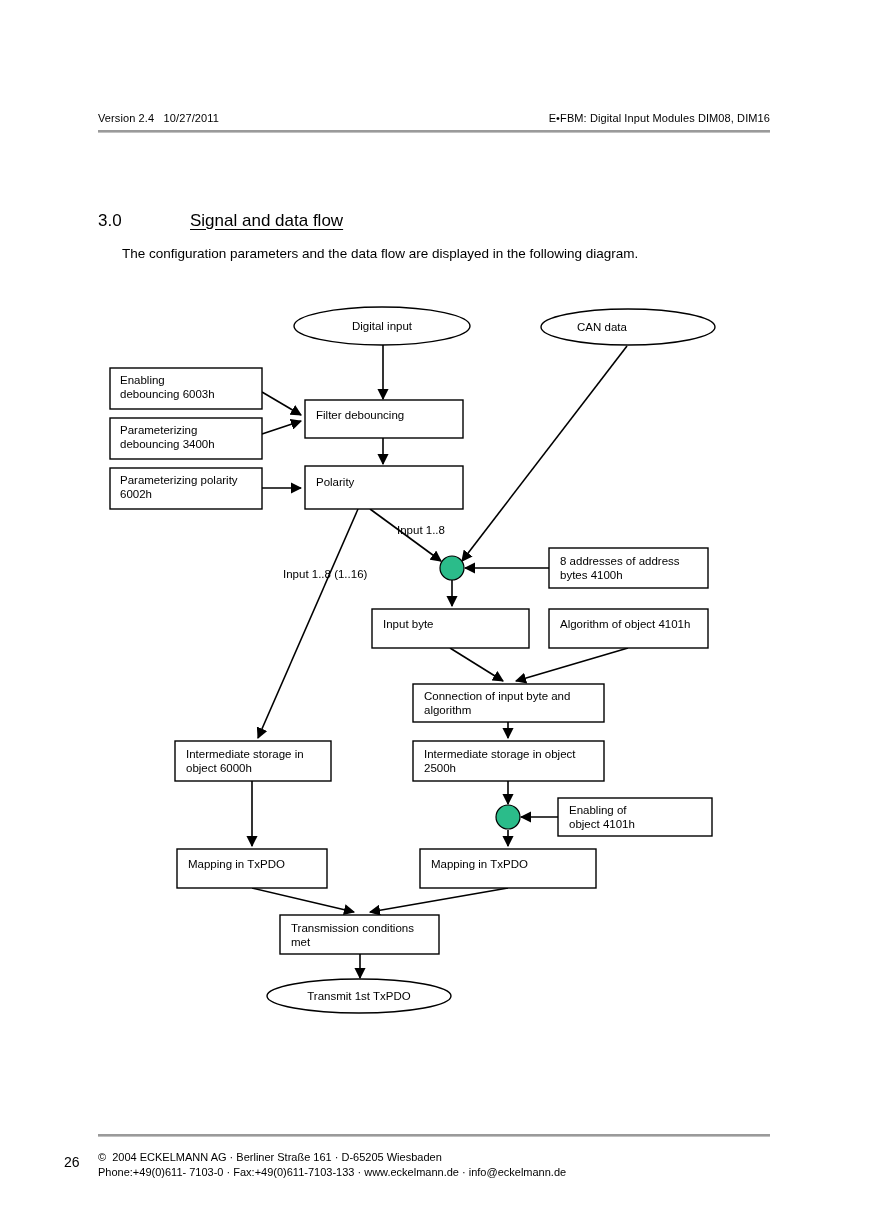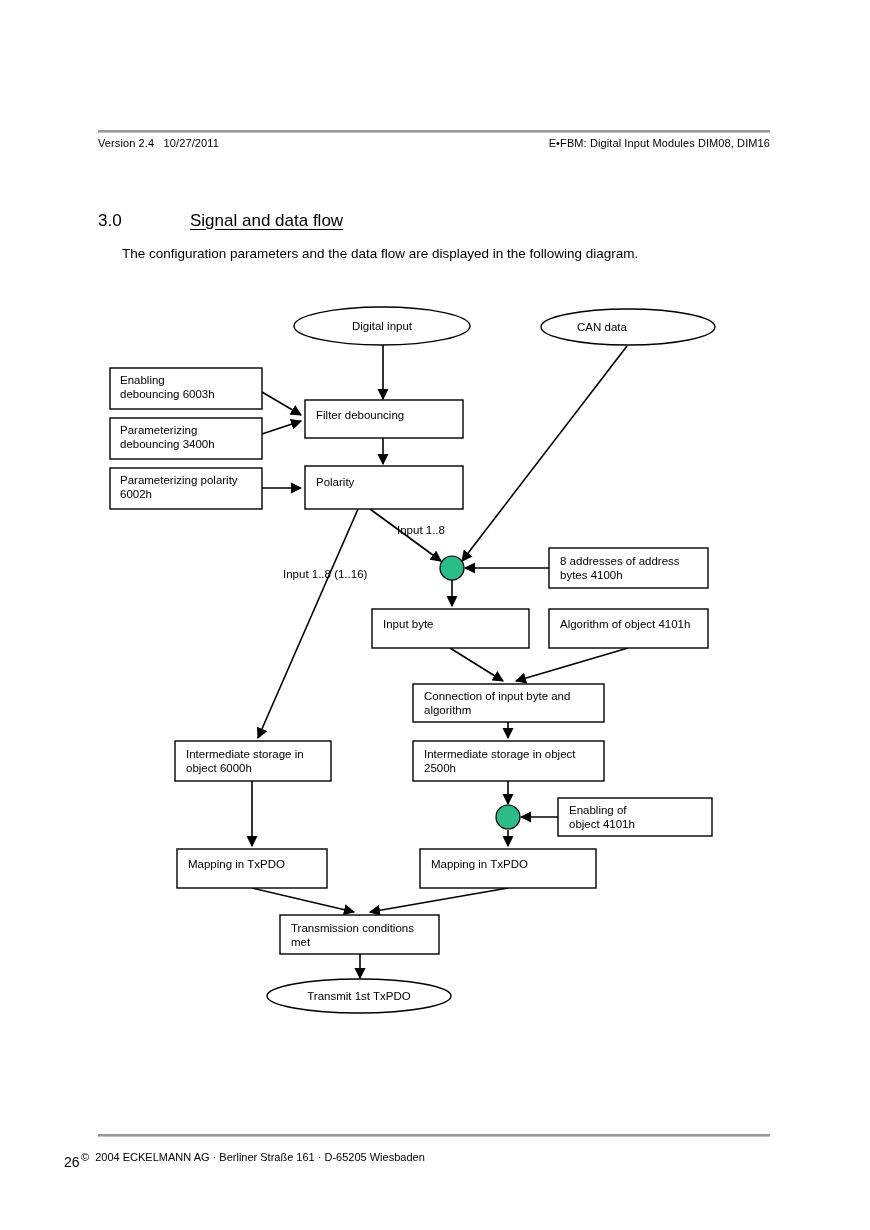--- a/index.html
+++ b/index.html
@@ -24,21 +24,21 @@
     position: absolute;
     left: 98px;
     top: 112px;
     width: 672px;
     display: flex;
     justify-content: space-between;
     align-items: baseline;
     font-size: 11px;
     letter-spacing: 0.1px;
   }
-  .header-left { white-space: pre; margin-top: 25px; }
+  .header-left { white-space: pre; }
   .header-right { white-space: pre; text-align: right; }
   .header-rule {
     position: absolute;
     left: 98px;
     top: 130px;
     width: 672px;
     height: 3px;
     background: linear-gradient(to bottom, #9a9a9a 0%, #9a9a9a 55%, #d8d8d8 100%);
   }
 
@@ -116,21 +116,21 @@
     background: linear-gradient(to bottom, #9a9a9a 0%, #9a9a9a 55%, #d8d8d8 100%);
   }
   .page-number {
     position: absolute;
     left: 64px;
     top: 1154px;
     font-size: 14px;
   }
   .footer-text {
     position: absolute;
-    left: 81px;
+    left: 98px;
     top: 1150px;
     font-size: 11px;
     line-height: 15px;
   }
   .footer-text div { white-space: pre; }
 </style>
 </head>
 <body>
 
 <div class="page">
@@ -299,15 +299,16 @@
         <ellipse class="node-ellipse" cx="359" cy="996" rx="92" ry="17"></ellipse>
         <text class="node-text" x="359" y="1000" text-anchor="middle">Transmit 1st TxPDO</text>
       </g>
     </svg>
   </div>
 
   <div class="footer-rule"></div>
   <div class="page-number">26</div>
   <div class="footer-text">
     <div>©  2004 ECKELMANN AG · Berliner Straße 161 · D-65205 Wiesbaden</div>
+    <div>Phone:+49(0)611- 7103-0 · Fax:+49(0)611-7103-133 · www.eckelmann.de · info@eckelmann.de</div>
   </div>
 
 </div>
 
 </body></html>

